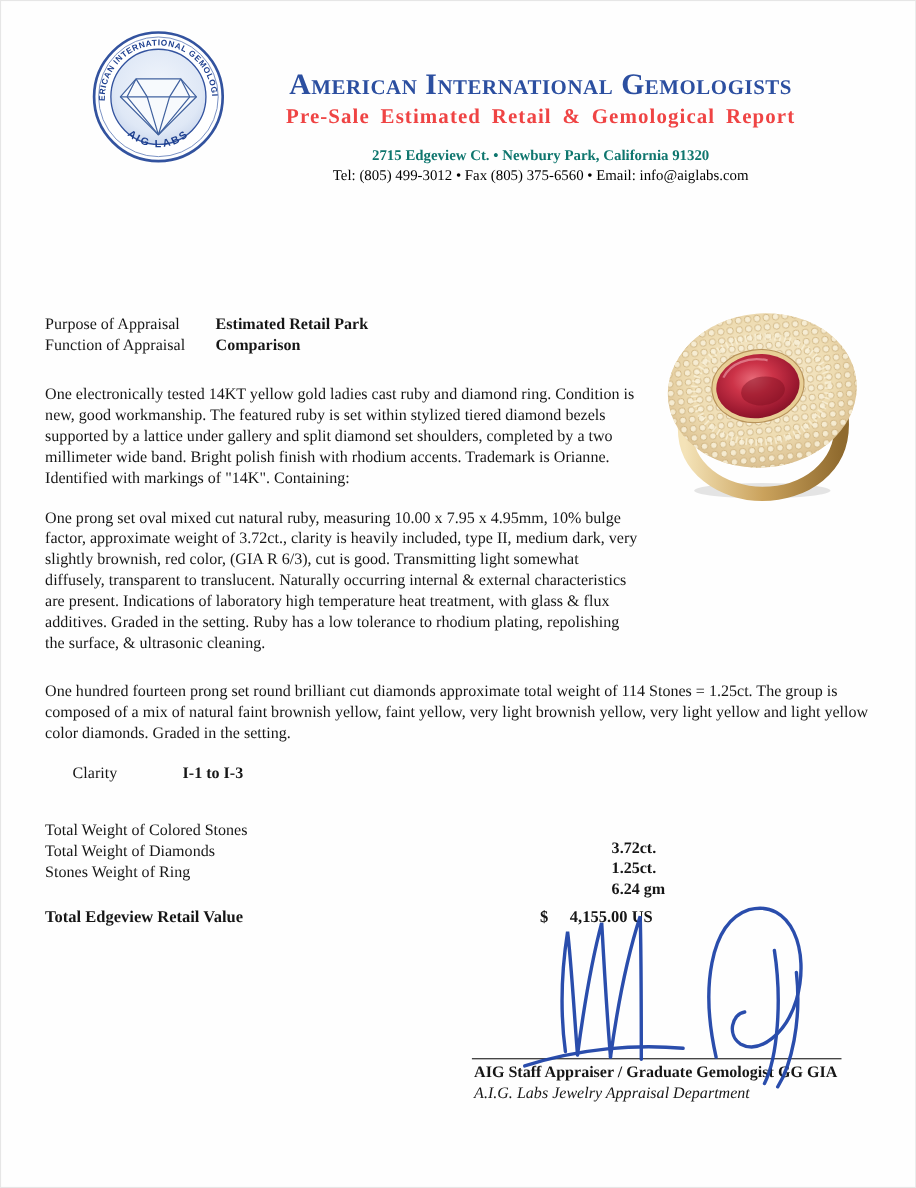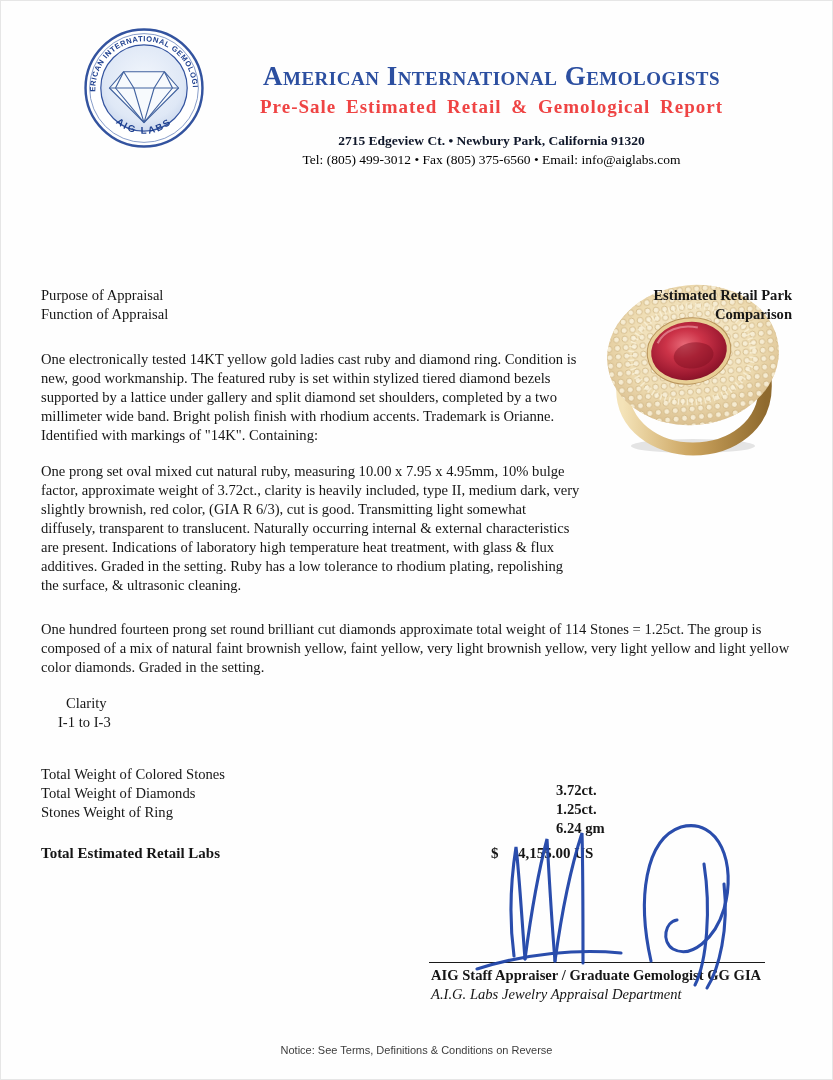--- a/index.html
+++ b/index.html
@@ -12,34 +12,34 @@
   .logo{position:absolute;left:82px;top:26px;width:122px;height:122px;}
   .header-text{position:absolute;left:238px;top:60px;width:505px;text-align:center;}
   .org-name{
     font-variant:small-caps;font-weight:600;font-size:27px;line-height:30px;
     color:#2c4fa0;letter-spacing:.5px;
   }
   .report-title{
     font-weight:bold;font-size:19px;line-height:24px;color:#ef4444;
     letter-spacing:1px;word-spacing:4px;margin-top:4px;
   }
-  .addr{font-size:13.5px;font-weight:600;color:#0f172a;margin-top:13px;line-height:17px;}
+  .addr{font-size:13.5px;font-weight:600;color:#0f766e;margin-top:13px;line-height:17px;}
   .contact{font-size:13.5px;color:#000000;margin-top:2px;line-height:17px;}
   
   .body-content{position:absolute;left:40px;right:40px;top:285px;font-size:14.6px;line-height:19px;}
-  .kv-row{display:flex;justify-content:space-between;}
+  .kv-row{display:flex;}
   .kv-label{width:155px;}
   .kv-value{font-weight:bold;}
   .para{margin:0;}
   .p1{margin-top:26px;width:540px;}
   .p2{margin-top:17px;width:540px;}
   .p3{margin-top:25px;width:100%;}
-  .clarity-row{margin-top:17px;display:flex;flex-direction:column;}
+  .clarity-row{margin-top:17px;display:flex;}
   .clarity-label{margin-left:25px;width:100px;}
-  .clarity-value{font-weight:normal;margin-left:17px;}
+  .clarity-value{font-weight:bold;}
   .totals{margin-top:33px;}
   .total-row{position:relative;height:19px;}
   .total-row .val{position:absolute;left:515px;top:16px;font-weight:bold;}
   .grand-total{margin-top:22px;position:relative;height:20px;font-weight:bold;font-size:15px;}
   .grand-total .cur{position:absolute;left:450px;top:0;}
   .grand-total .val{position:absolute;left:477px;top:0;}
   
   .ring-photo{position:absolute;left:588px;top:276px;width:212px;height:180px;}
   
   .signature-svg{position:absolute;left:418px;top:808px;width:352px;height:188px;z-index:3;pointer-events:none;}
@@ -157,21 +157,21 @@
         <span>Total Weight of Diamonds</span>
         <span class="val">1.25ct.</span>
       </div>
       <div class="total-row">
         <span>Stones Weight of Ring</span>
         <span class="val">6.24 gm</span>
       </div>
     </div>
 
     <div class="grand-total">
-      <span>Total Estimated Retail Labs</span>
+      <span>Total Edgeview Retail Value</span>
       <span class="cur">$</span>
       <span class="val">4,155.00 US</span>
     </div>
 
   </div>
 
   <svg class="signature-svg" viewBox="0 0 352 188">
     <g fill="none" stroke="#1f44a8" stroke-width="3.1" stroke-linecap="round" opacity="0.95">
       <path d="M95,147 C90,110 92,70 97,38 C100,62 103,112 106,150"></path>
       <path d="M106,150 C112,105 120,60 128,30 C130,66 133,116 136,152"></path>
@@ -179,15 +179,14 @@
       <path d="M58,160 C108,144 160,140 202,144"></path>
       <path d="M232,152 C218,90 226,30 262,18 C300,8 318,55 305,100 C296,130 272,150 254,140 C242,132 246,113 258,111"></path>
       <path d="M285,55 C292,100 288,152 276,176"></path>
       <path d="M305,75 C310,120 300,160 288,179"></path>
     </g>
   </svg>
   <div class="sig-line"></div>
   <div class="sig-title">AIG Staff Appraiser / Graduate Gemologist GG GIA</div>
   <div class="sig-dept">A.I.G. Labs Jewelry Appraisal Department</div>
 
-  <div class="footer-notice">Notice: See Terms, Definitions &amp; Conditions on Reverse</div>
 
 </div>
 
 </body></html>

